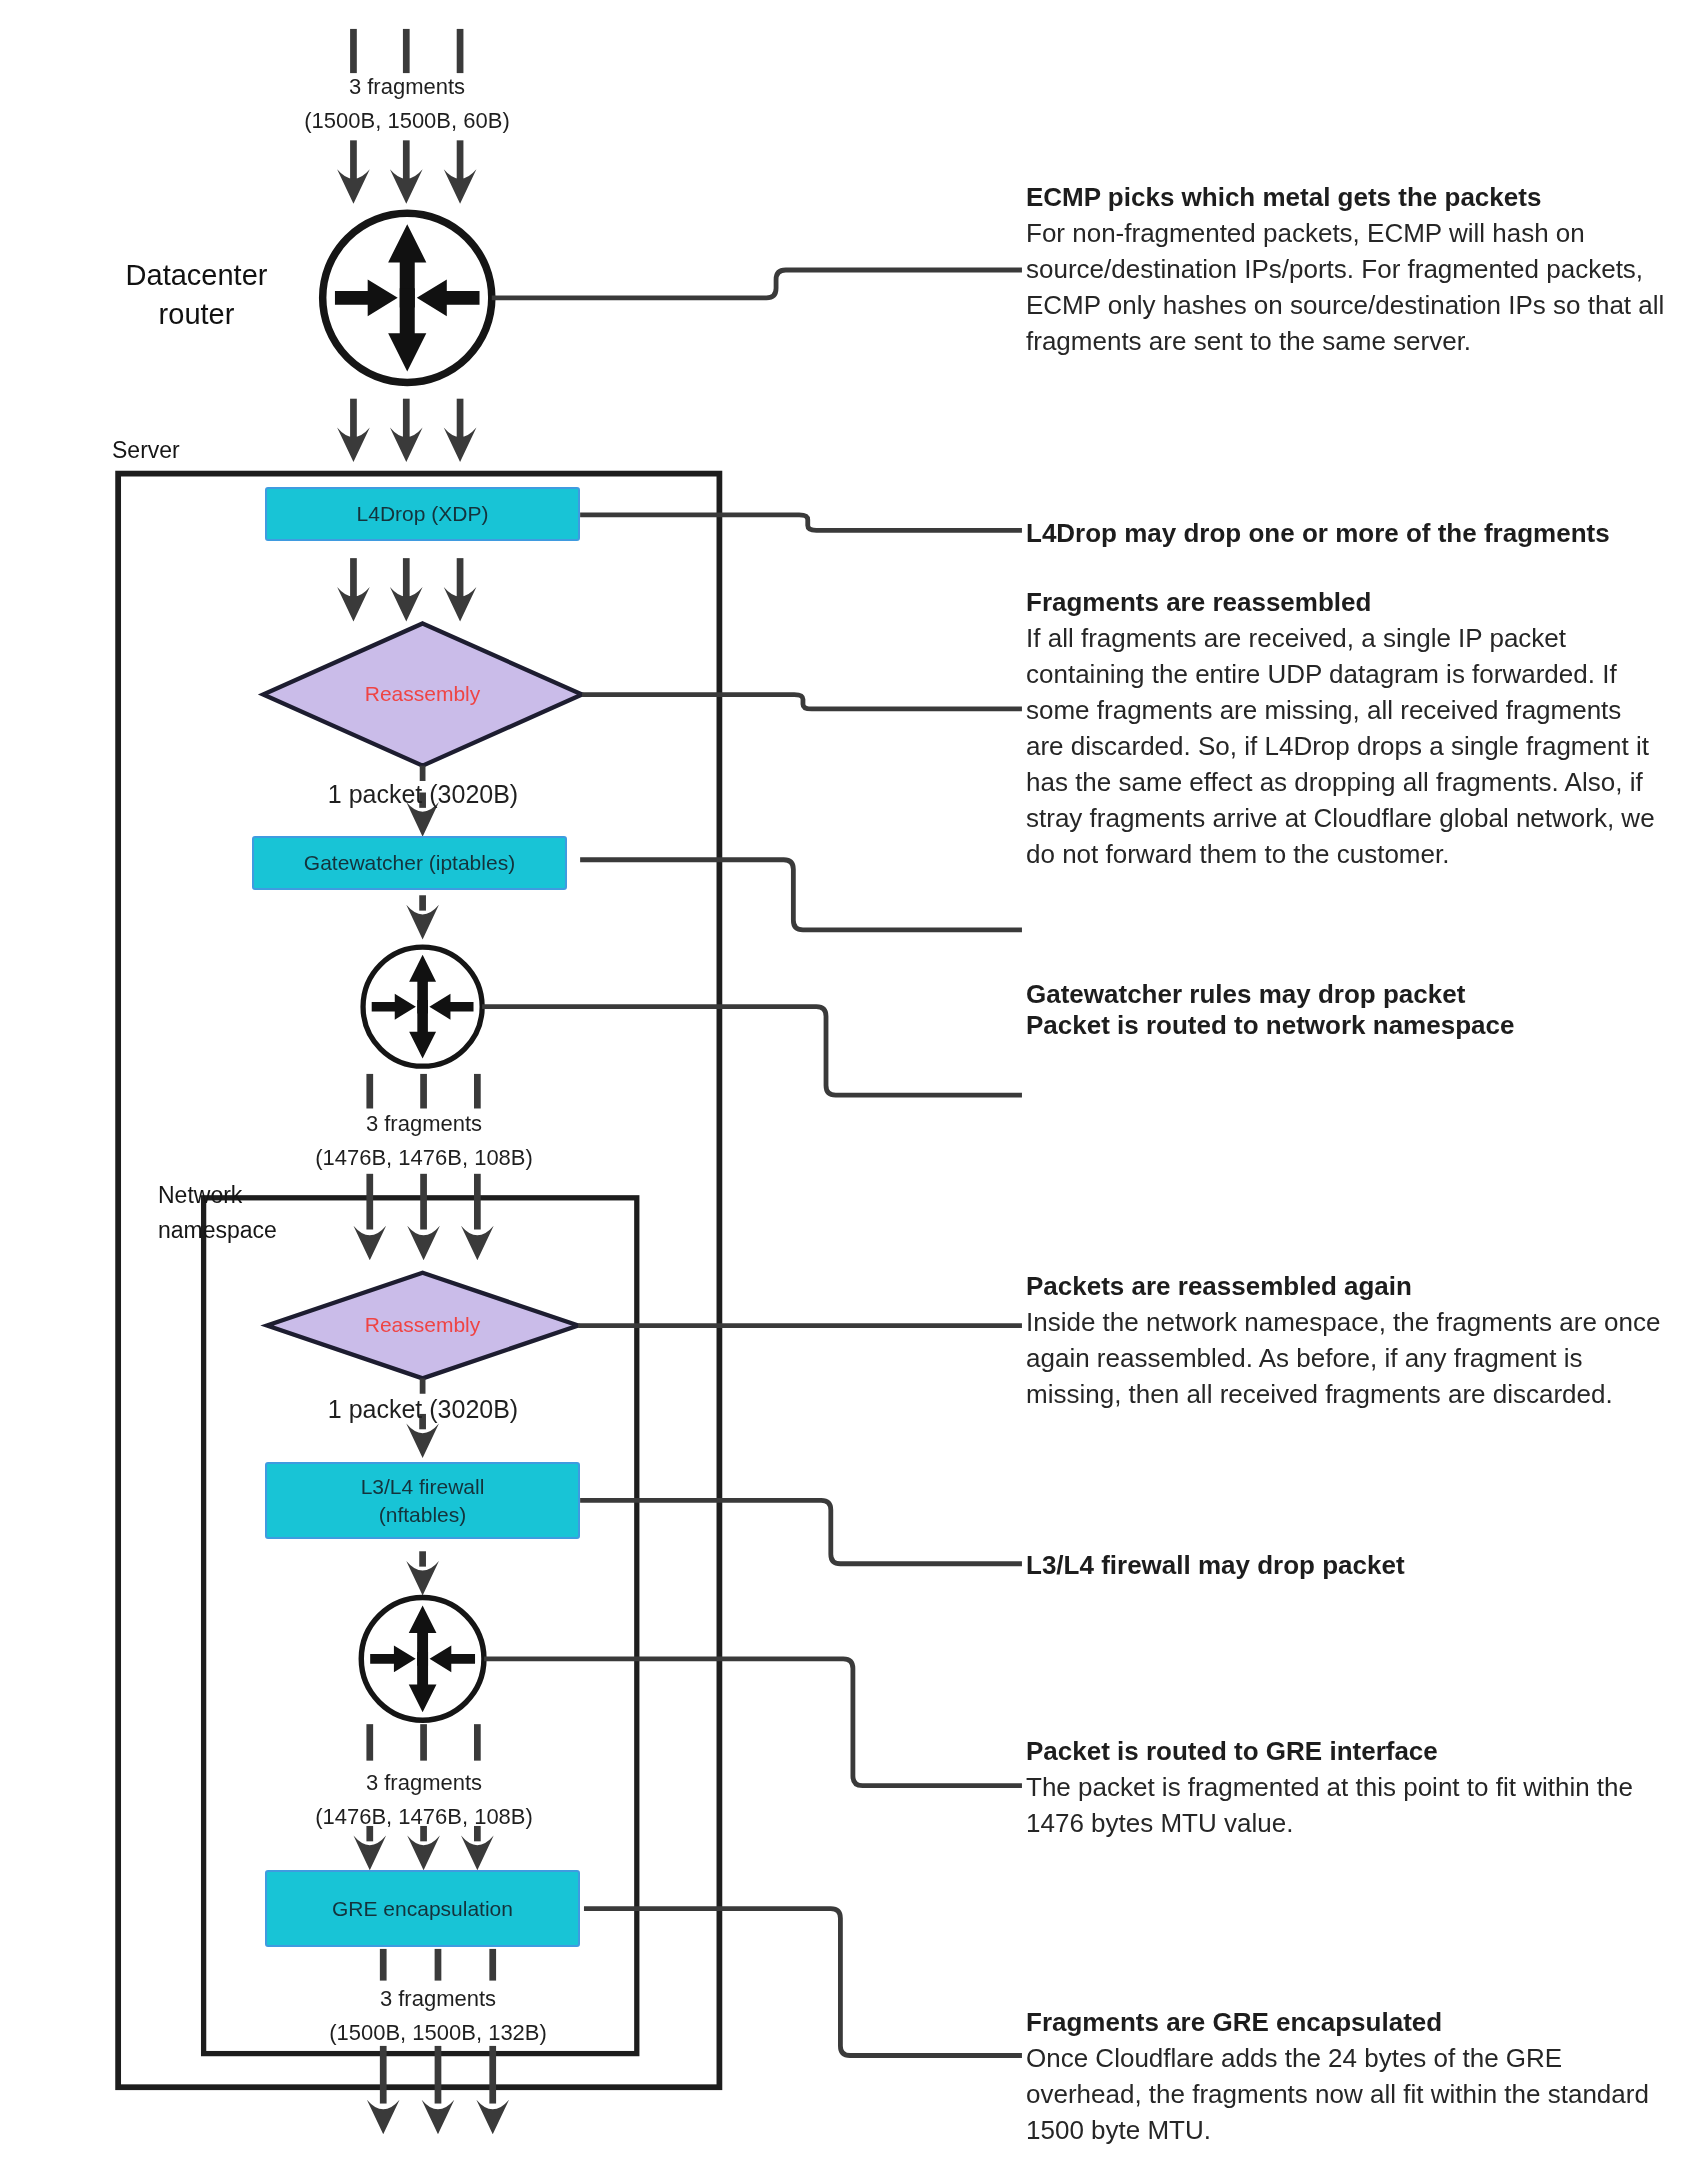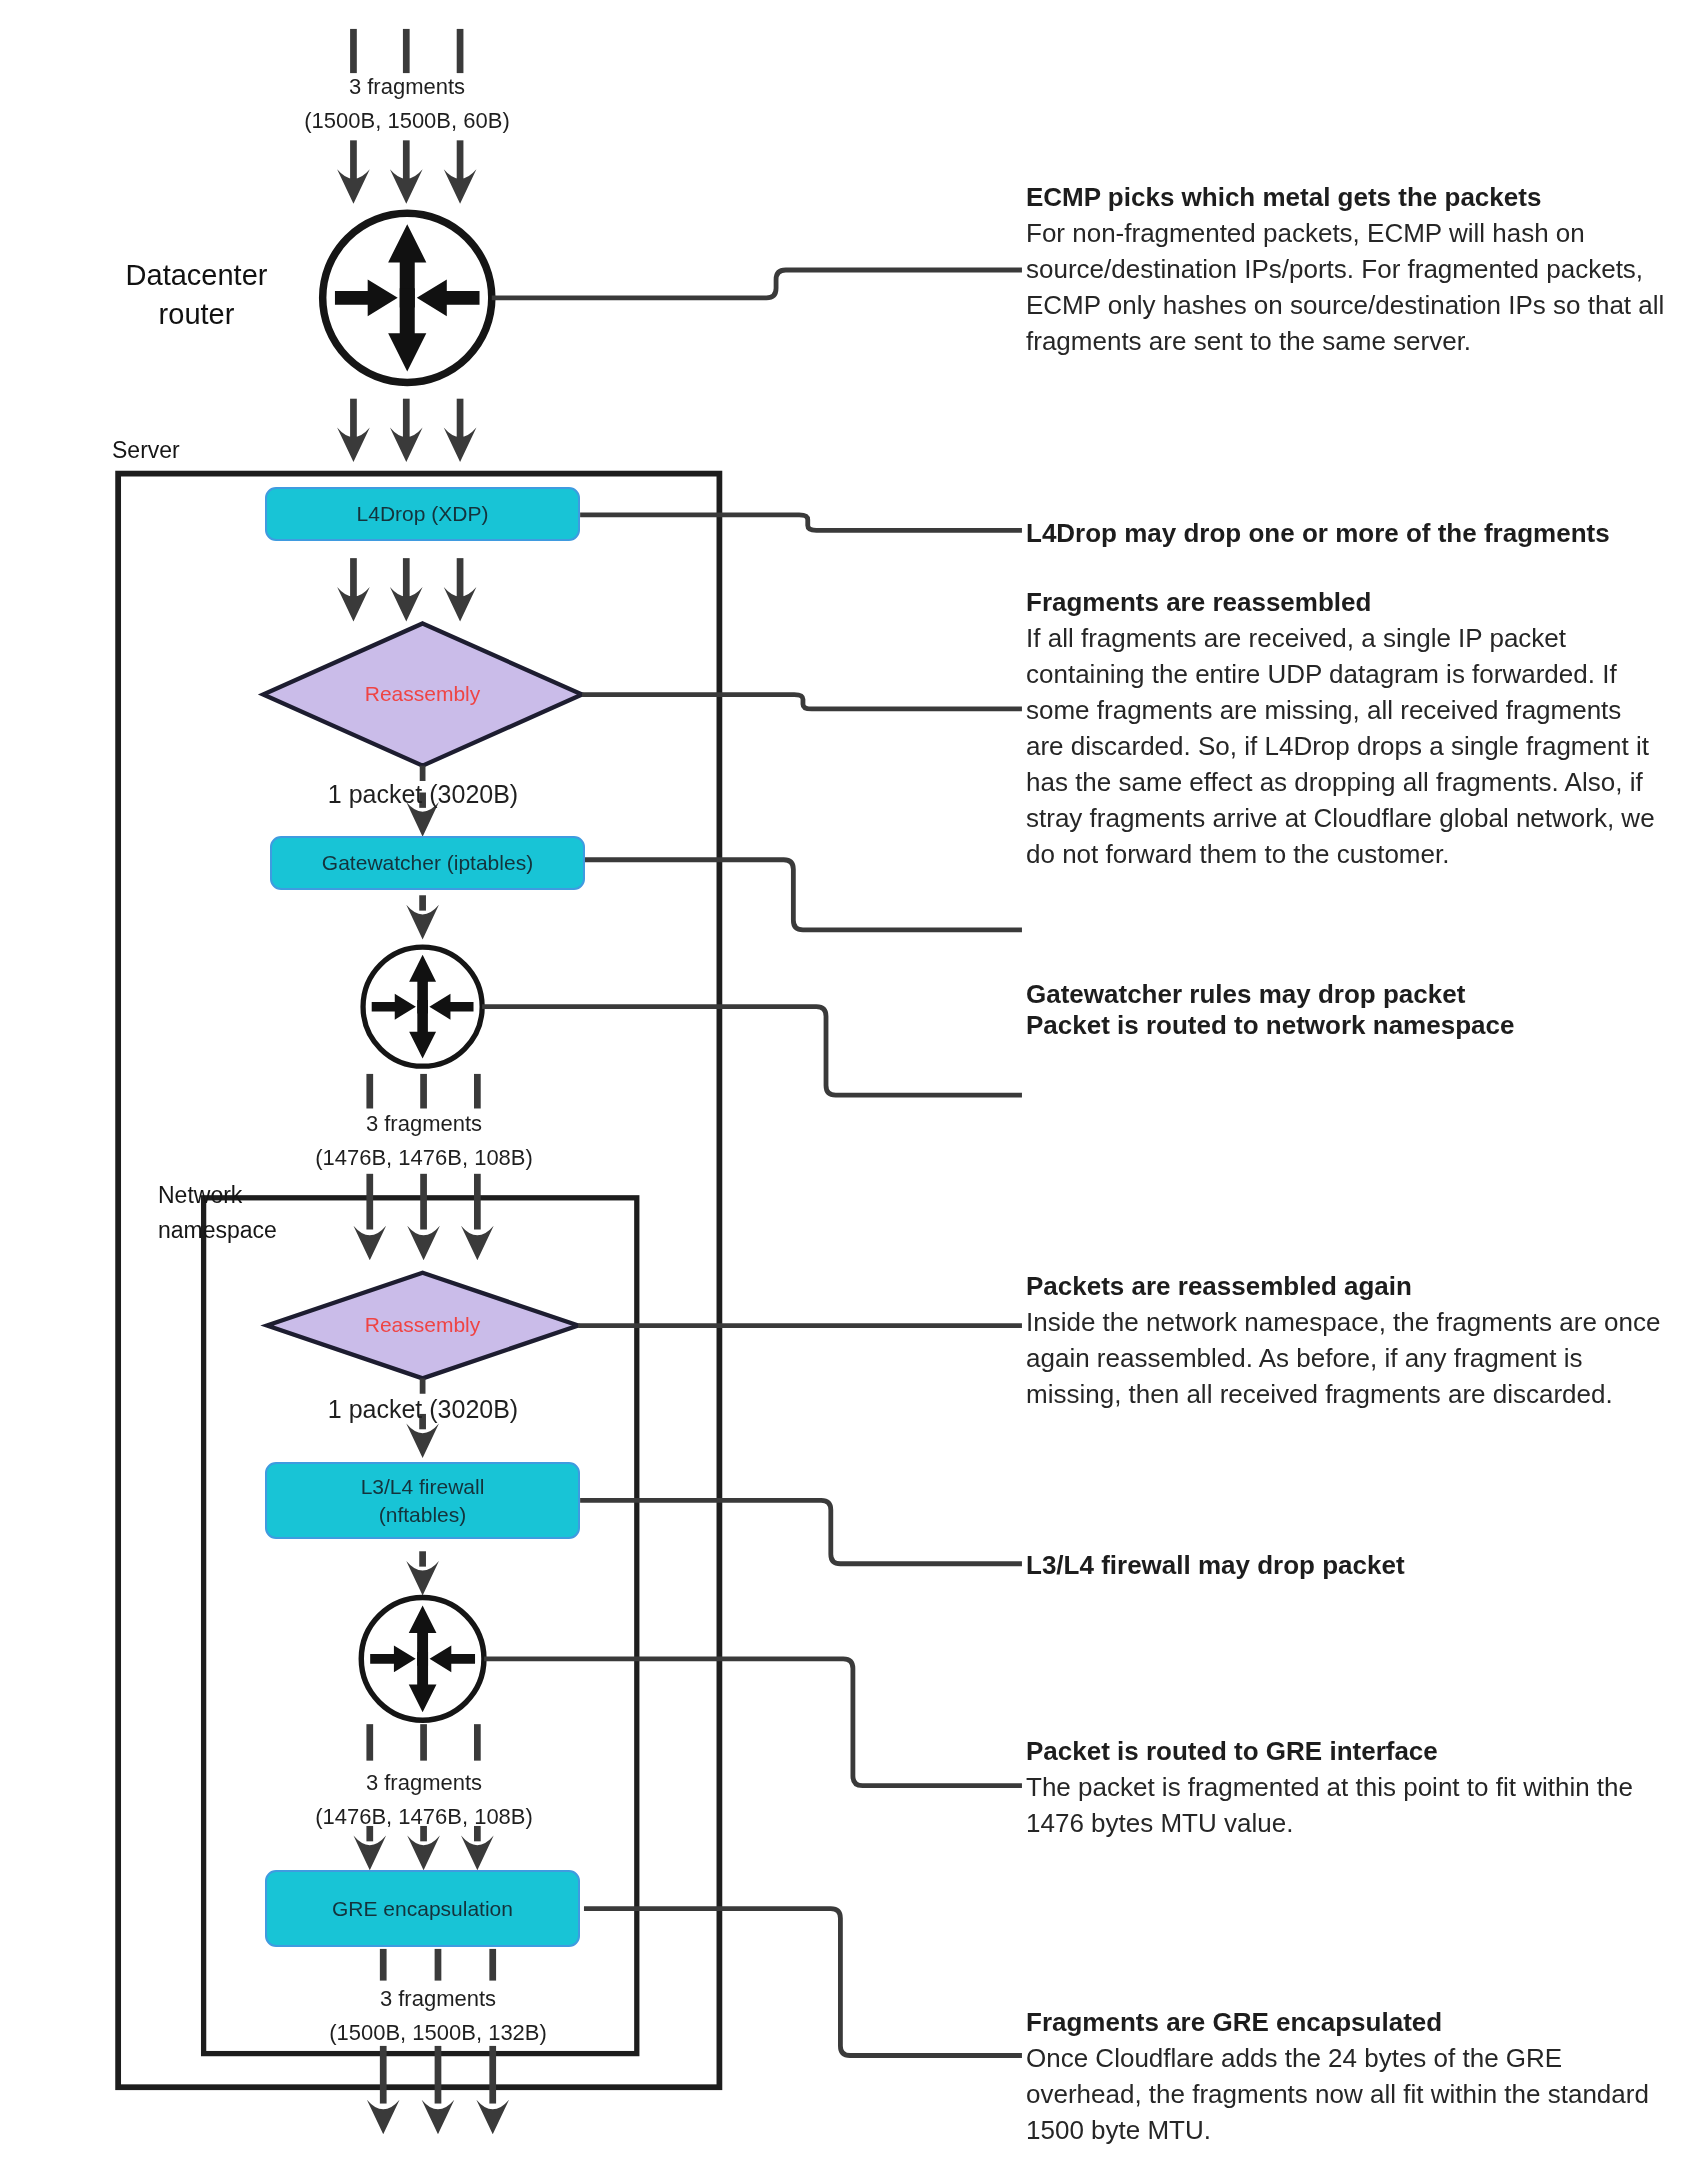--- a/index.html
+++ b/index.html
@@ -1,21 +1,21 @@
 <!DOCTYPE html>
 <html><head>
 <meta charset="utf-8">
 <style>
   html,body{margin:0;padding:0;background:#ffffff;}
   .canvas{position:relative;width:1701px;height:2168px;background:#ffffff;
           font-family:"Liberation Sans",sans-serif;overflow:hidden;}
   svg.layer{position:absolute;left:0;top:0;}
   .ln{stroke:#3a3a3a;}
   .hd{fill:#3a3a3a;}
-  .node{position:absolute;background:#18c4d6;border:2.9px solid #3f9be0;border-radius:11px;
+  .node{position:absolute;background:#18c4d6;border:2.9px solid #3f9be0;border-radius:3px;
         display:flex;flex-direction:column;align-items:center;justify-content:center;
         text-align:center;font-size:21px;color:#14333c;box-sizing:border-box;}
   .dlabel{position:absolute;width:211px;text-align:center;font-size:21px;color:#ef4444;}
   .cap{position:absolute;width:288px;text-align:center;font-size:22px;line-height:34px;color:#1f1f1f;}
   .pkt{position:absolute;width:288px;text-align:center;font-size:25px;color:#1f1f1f;}
   .slabel{position:absolute;font-size:23px;color:#161616;}
   .dcr{position:absolute;left:115px;top:256px;width:163px;text-align:center;
        font-size:29px;line-height:39px;color:#111;}
   .nsl{position:absolute;left:158px;top:1178px;width:154px;font-size:23px;line-height:35px;color:#161616;}
   .anno{position:absolute;left:1026px;width:639px;font-size:26px;line-height:36px;color:#262626;}
@@ -166,21 +166,21 @@
     <div>3 fragments</div>
     <div>(1476B, 1476B, 108B)</div>
   </div>
   <div class="cap" style="left:294px;top:1982px;">
     <div>3 fragments</div>
     <div>(1500B, 1500B, 132B)</div>
   </div>
 
   <div class="node" style="left:265px;top:487px;width:315px;height:54px;">L4Drop (XDP)</div>
   <div class="dlabel" style="left:317px;top:682px;">Reassembly</div>
-  <div class="node" style="left:270px;top:836px;width:315px;height:54px;">Gatewatcher (iptables)</div>
+  <div class="node" style="left:252px;top:836px;width:315px;height:54px;">Gatewatcher (iptables)</div>
   <div class="dlabel" style="left:317px;top:1313px;">Reassembly</div>
   <div class="node" style="left:265px;top:1462px;width:315px;height:77px;line-height:28px;">
     <div>L3/L4 firewall</div>
     <div>(nftables)</div>
   </div>
   <div class="node" style="left:265px;top:1870px;width:315px;height:77px;">GRE encapsulation</div>
 
   <div class="anno" style="top:179px;">
     <div class="at">ECMP picks which metal gets the packets</div>
     <div class="ab">For non-fragmented packets, ECMP will hash on source/destination IPs/ports. For fragmented packets, ECMP only hashes on source/destination IPs so that all fragments are sent to the same server.</div>

